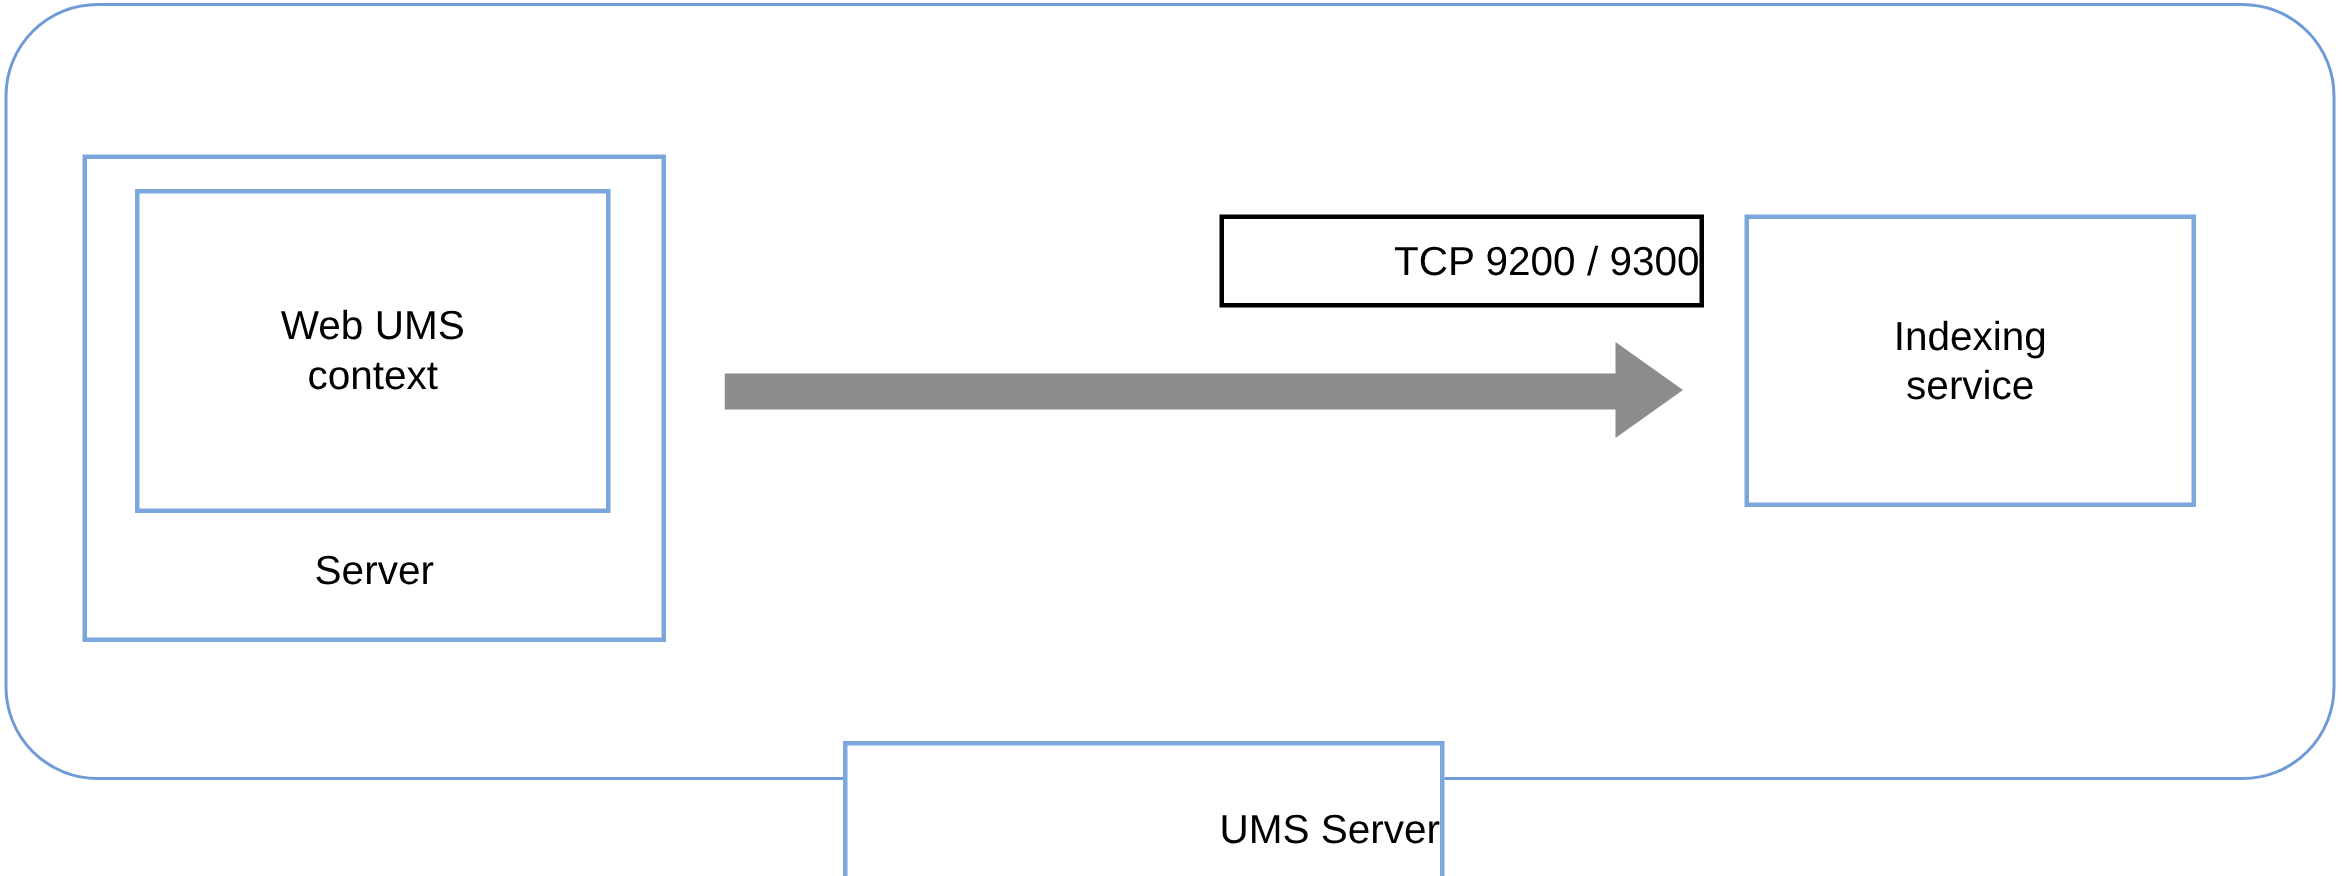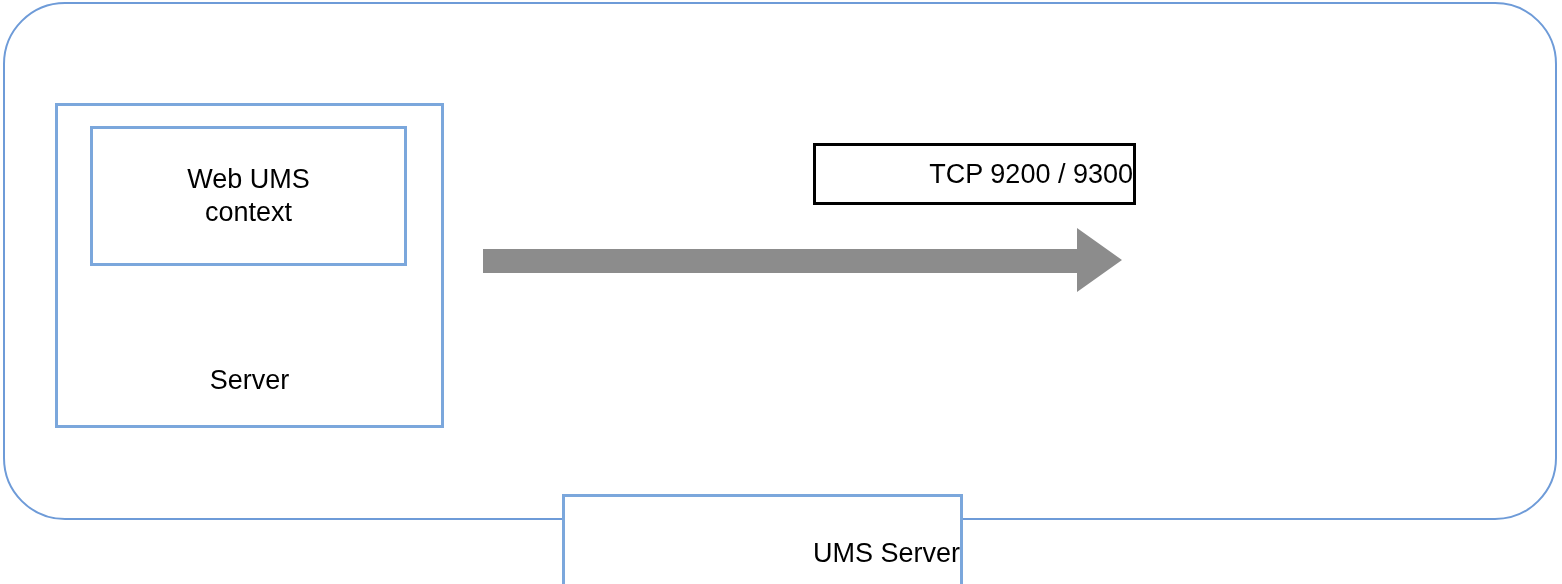--- a/index.html
+++ b/index.html
@@ -60,21 +60,21 @@
     align-items: flex-end;
     justify-content: center;
     padding-bottom: 28px;
   }
 
   
   .webums-box {
     left: 90px;
     top: 126px;
     width: 317px;
-    height: 140px;
+    height: 216px;
   }
 
   
   .indexing-box {
     left: 1163px;
     top: 143px;
     width: 301px;
     height: 195px;
   }
 
@@ -140,18 +140,22 @@
   <div class="flow-arrow">
     <svg width="640" height="66" viewBox="0 0 640 66" xmlns="http://www.w3.org/2000/svg">
       <polygon points="0,22 594,22 594,1 639,33 594,65 594,46 0,46" fill="#8C8C8C"></polygon>
     </svg>
   </div>
 
   <div class="port-label">
     <span class="port-label-text">TCP 9200 / 9300</span>
   </div>
 
+  <div class="node-box indexing-box">
+    <span class="node-label">Indexing
+service</span>
+  </div>
 
   <div class="node-box umsserver-box">
     <span class="node-label">UMS Server</span>
   </div>
 
 </div>
 
 </body></html>

